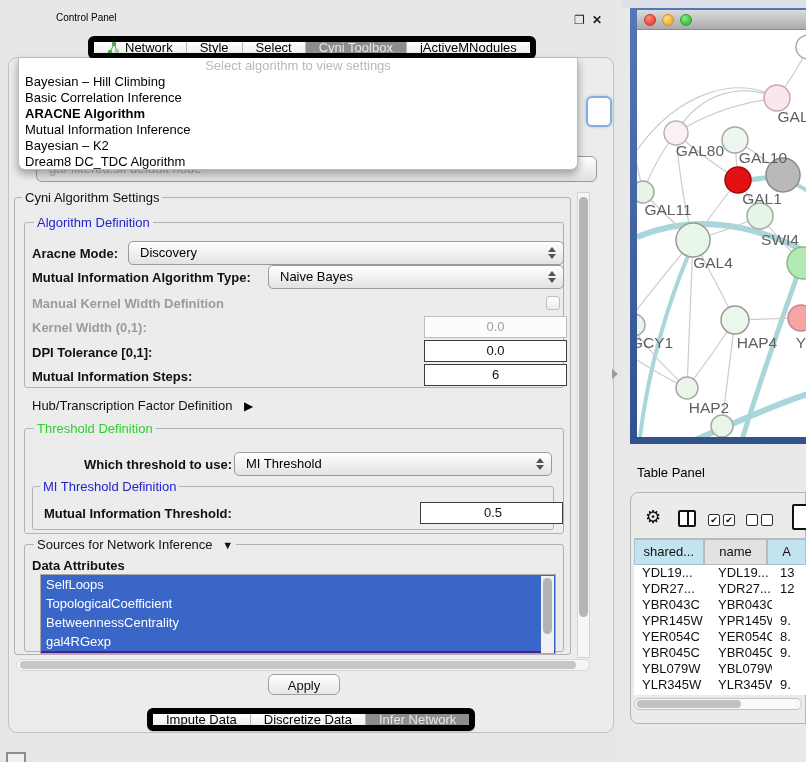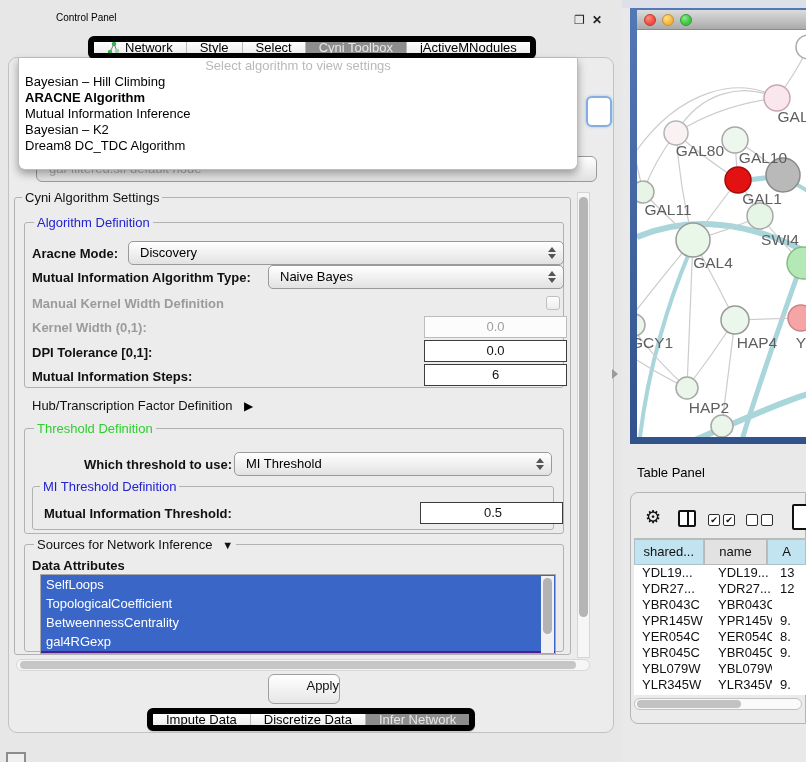--- a/index.html
+++ b/index.html
@@ -76,23 +76,23 @@
 
   .vsb { left:577px; top:192px; width:13px; height:466px; background:#f6f6f6;
     border:1px solid #d5d5d5; }
   .vsb .th { position:absolute; left:1px; top:4px; width:9px; height:420px;
     background:#b5b5b5; border-radius:5px; }
   .hsb { left:16px; top:659px; width:574px; height:12px; background:#f6f6f6;
     border:1px solid #d8d8d8; border-radius:6px; }
   .hsb .th { position:absolute; left:3px; top:1px; width:556px; height:8px;
     background:#c6c6c6; border-radius:4px; }
 
-  .apply { left:268px; top:674px; width:72px; height:30px;
+  .apply { left:268px; top:674px; width:72px; height:21px;
     background:linear-gradient(#ffffff,#e6e6e6); border:1px solid #9f9f9f;
-    border-radius:6px; text-align:right; line-height:21px; }
+    border-radius:6px; text-align:center; line-height:21px; }
 
   .hub-arrow { display:inline-block; margin-left:8px; font-size:12px; color:#000; }
 
   
   .right-bg { left:622px; top:0; width:184px; height:762px; background:#e9e9e9; }
   .right-topstrip { left:622px; top:0; width:184px; height:8px; background:#dde0e8; }
   .net-frame { left:630px; top:8px; width:176px; height:436px;
     background:linear-gradient(#5378b6,#31528b); }
   .net-titlebar { left:637px; top:10px; width:169px; height:20px;
     background:linear-gradient(#dcdcdc,#aaaaaa); border-bottom:1px solid #8a8a8a; }
@@ -168,20 +168,21 @@
 </div>
 
 <div class="abs bg-combo-focus"></div>
 <div class="abs bg-combo">
   <span>gal-filtered.sif default node</span>
 </div>
 
 <div class="abs popup">
   <div class="ph">Select algorithm to view settings</div>
   <div class="item">Bayesian – Hill Climbing</div>
+  <div class="item">Basic Correlation Inference</div>
   <div class="item bold">ARACNE Algorithm</div>
   <div class="item">Mutual Information Inference</div>
   <div class="item">Bayesian – K2</div>
   <div class="item">Dream8 DC_TDC Algorithm</div>
 </div>
 
 <div class="abs grp" style="left:14px; top:197px; width:557px; height:458px;"></div>
 <span class="abs legend" style="left:22px; top:190px;">Cyni Algorithm Settings</span>
 
 <div class="abs grp" style="left:24px; top:222px; width:540px; height:166px;"></div>

